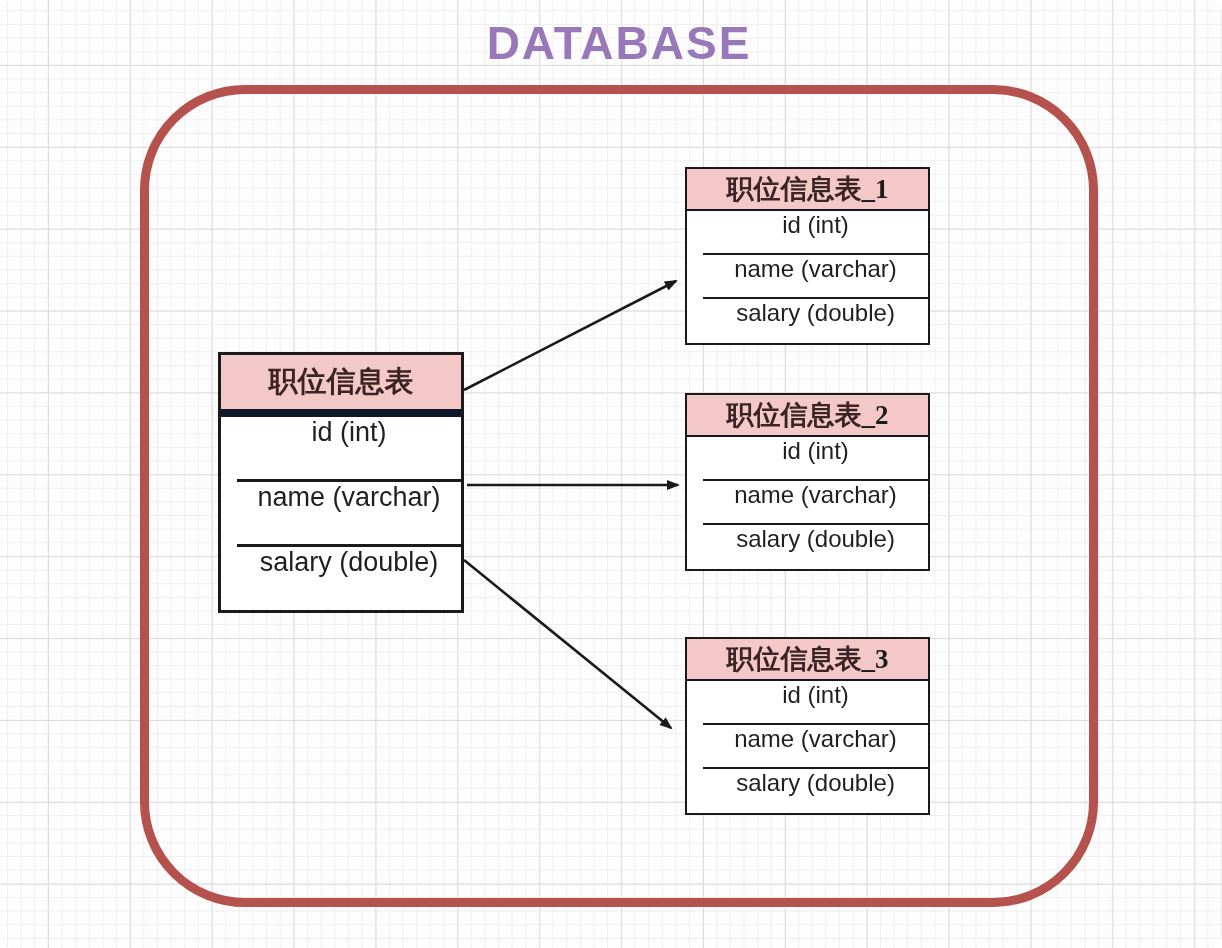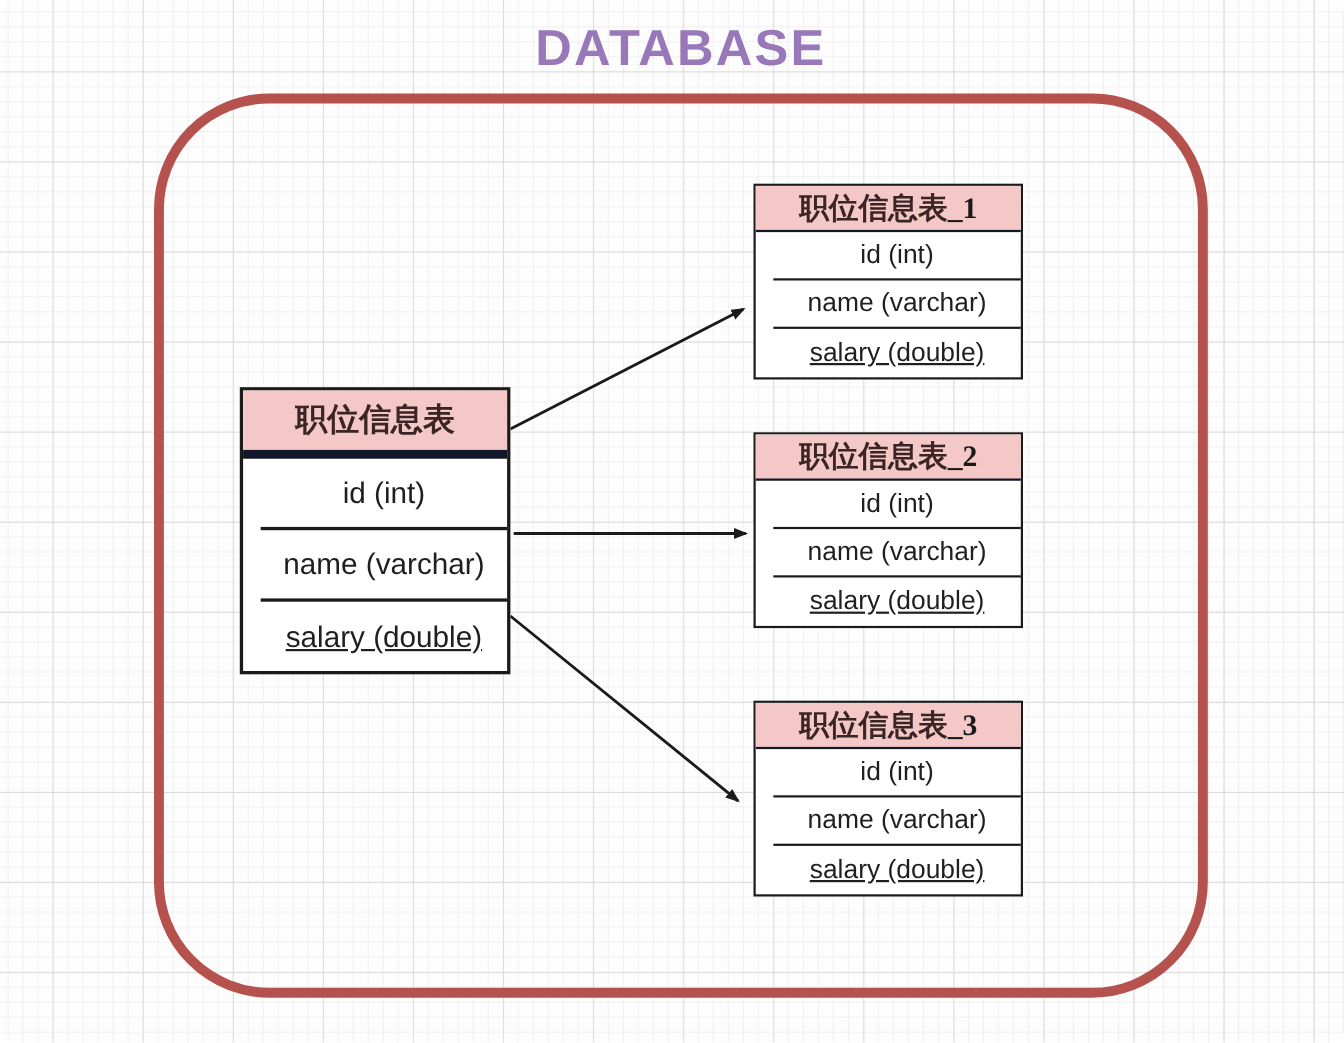--- a/index.html
+++ b/index.html
@@ -54,27 +54,27 @@
     display: flex;
     align-items: center;
     justify-content: center;
     color: #3a2424;
     font-family: "DejaVu Serif", "Liberation Serif", serif;
     font-weight: 700;
   }
   .etable .trow {
     box-sizing: border-box;
     display: flex;
-    align-items: center;
+    align-items: flex-start;
     justify-content: center;
     color: #1f1f1f;
     border-bottom: 3px solid #1a1a1a;
     margin-left: 16px;
   }
-  .etable .trow:last-child { border-bottom: none; text-decoration: underline; }
+  .etable .trow:last-child { border-bottom: none; }
 
   
   .etable.source { left: 218px; top: 352px; width: 246px; height: 261px; }
   .etable.source .thead { height: 62px; font-size: 29px; }
   .etable.source .trow  { height: 65px; font-size: 27px; }
 
   
   .etable.target { width: 245px; height: 178px; border-width: 2px; }
   .etable.target .thead { height: 42px; font-size: 27px; border-bottom-width: 2px; }
   .etable.target .trow  { height: 44px; font-size: 24px; border-bottom-width: 2px; }

